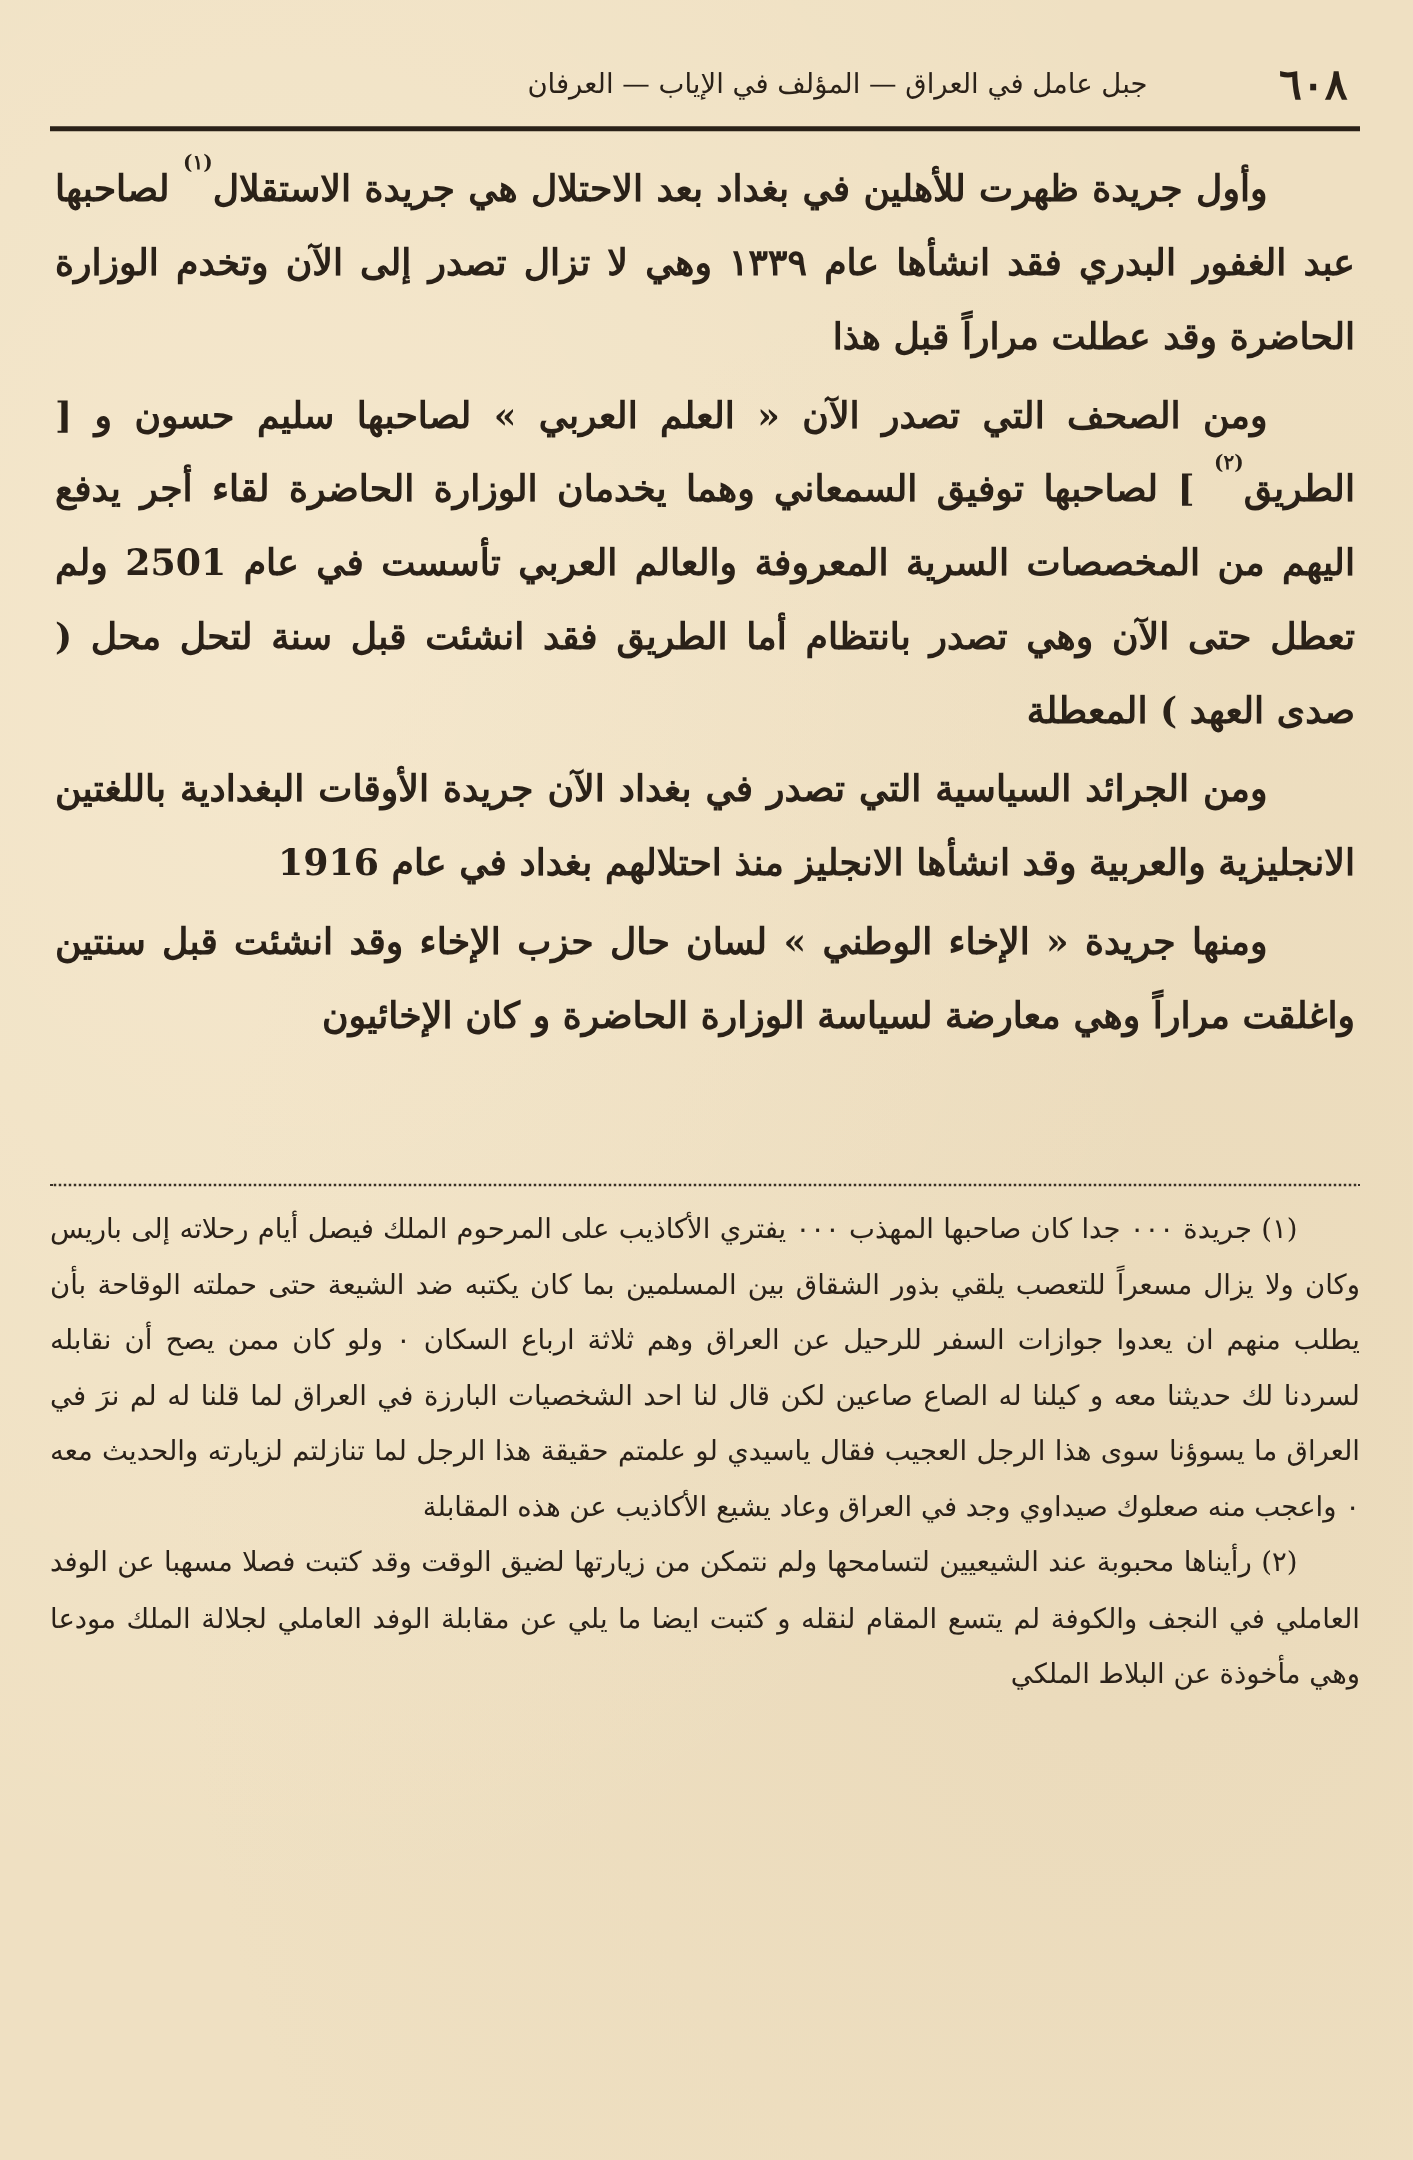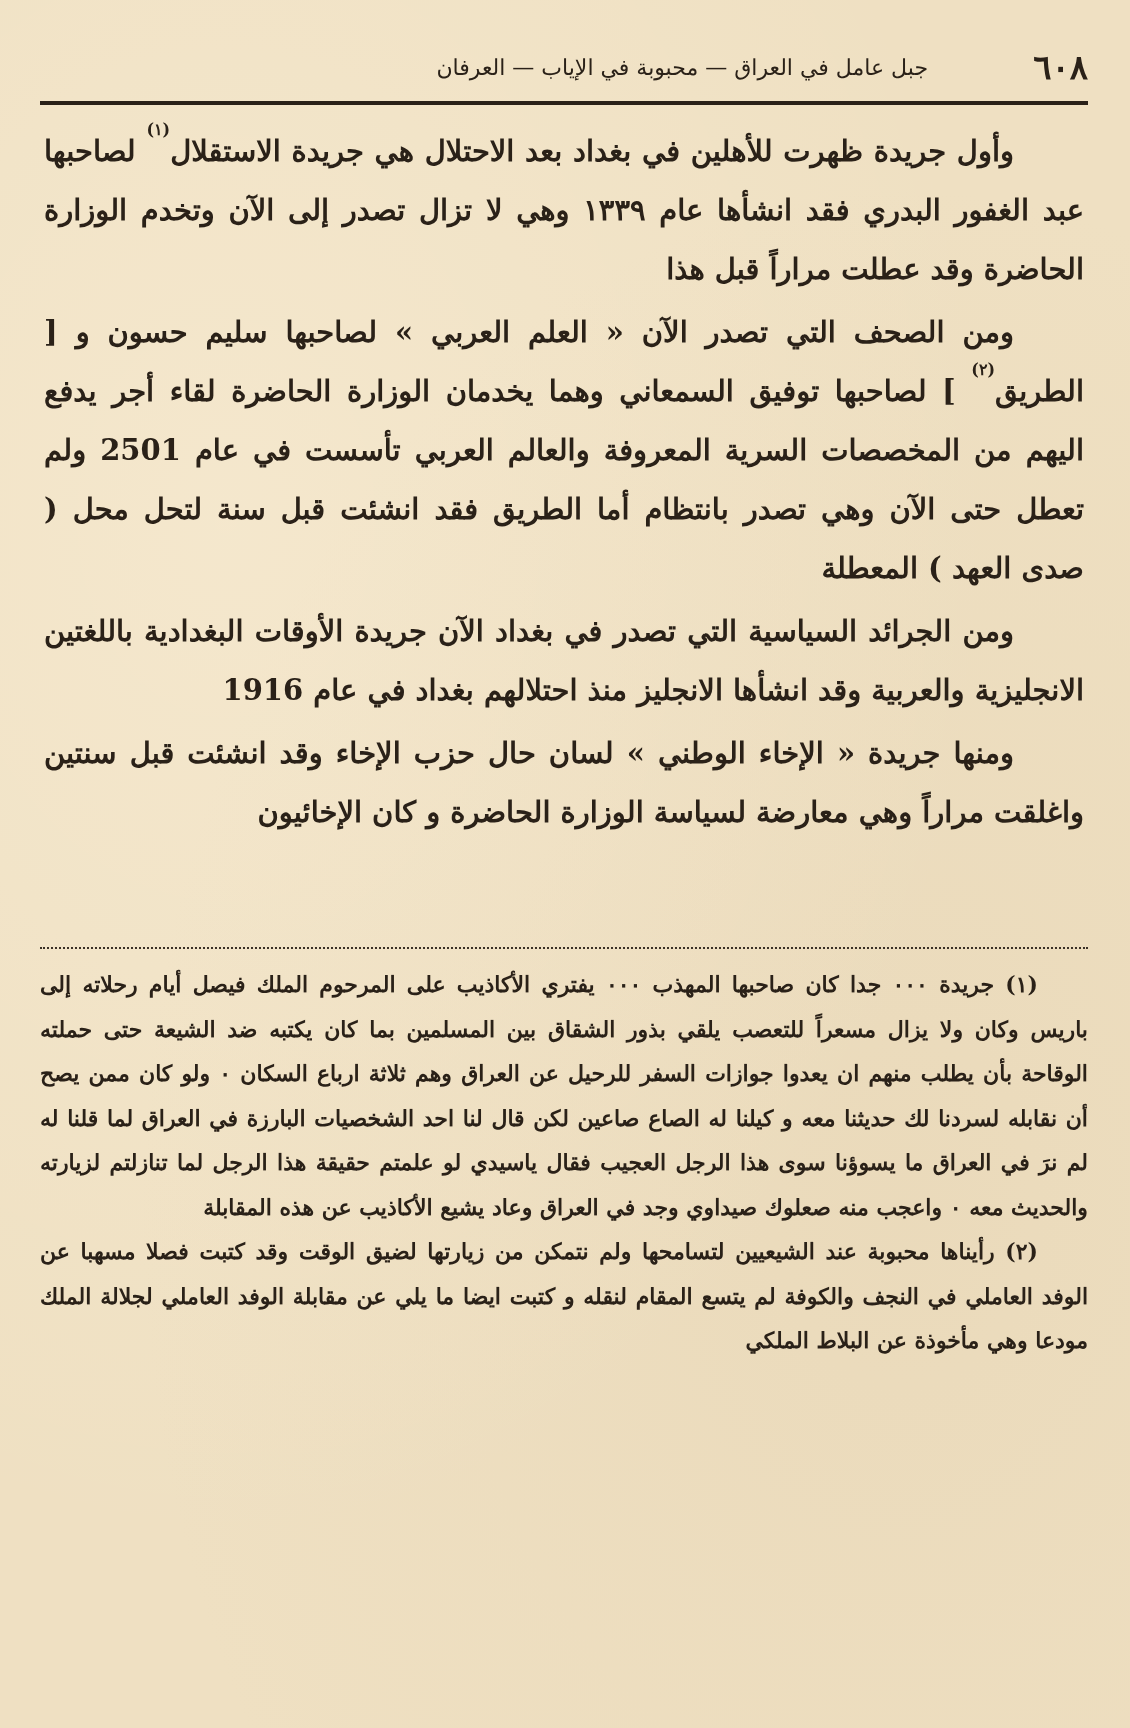--- a/index.html
+++ b/index.html
@@ -34,20 +34,21 @@
       height: 50px;
       display: flex;
       flex-direction: row;
       align-items: center;
       justify-content: flex-start;
     }
     .page-number {
       font-size: 34px;
       font-weight: bold;
       letter-spacing: 4px;
+      margin-right: 10px;
       width: 120px;
       text-align: right;
     }
     .running-title {
       font-size: 22px;
       margin-right: 40px;
     }
     .head-rule {
       position: absolute;
       top: 101px;
@@ -89,34 +90,33 @@
       right: 0;
       font-size: 22px;
       line-height: 44.5px;
       text-align: justify;
     }
     .footnotes p {
       margin: 0;
     }
     .footnotes p.fn-start {
       text-indent: 50px;
-      font-weight: bold;
     }
     .footnotes p.quote {
       text-indent: 0;
     }
   </style>
 </head>
 <body>
 
 <div class="page">
 
   <div class="running-head">
     <span class="page-number">٦٠٨</span>
-    <span class="running-title">جبل عامل في العراق — محبوبة في الإياب — العرفان</span>
+    <span class="running-title">جبل عامل في العراق — المؤلف في الإياب — العرفان</span>
   </div>
   <div class="head-rule"></div>
 
   <div class="body-text">
     <p>
       <span>وأول جريدة ظهرت للأهلين في بغداد بعد الاحتلال هي جريدة الاستقلال</span><sup class="fn-ref">(١)</sup><span> لصاحبها عبد الغفور البدري فقد انشأها عام ١٣٣٩ وهي لا تزال تصدر إلى الآن وتخدم الوزارة الحاضرة وقد عطلت مراراً قبل هذا</span>
     </p>
     <p>
       <span>ومن الصحف التي تصدر الآن « العلم العربي » لصاحبها سليم حسون و [ الطريق</span><sup class="fn-ref">(٢)</sup><span> ] لصاحبها توفيق السمعاني وهما يخدمان الوزارة الحاضرة لقاء أجر يدفع اليهم من المخصصات السرية المعروفة والعالم العربي تأسست في عام 2501 ولم تعطل حتى الآن وهي تصدر بانتظام أما الطريق فقد انشئت قبل سنة لتحل محل ( صدى العهد ) المعطلة</span>
     </p>

